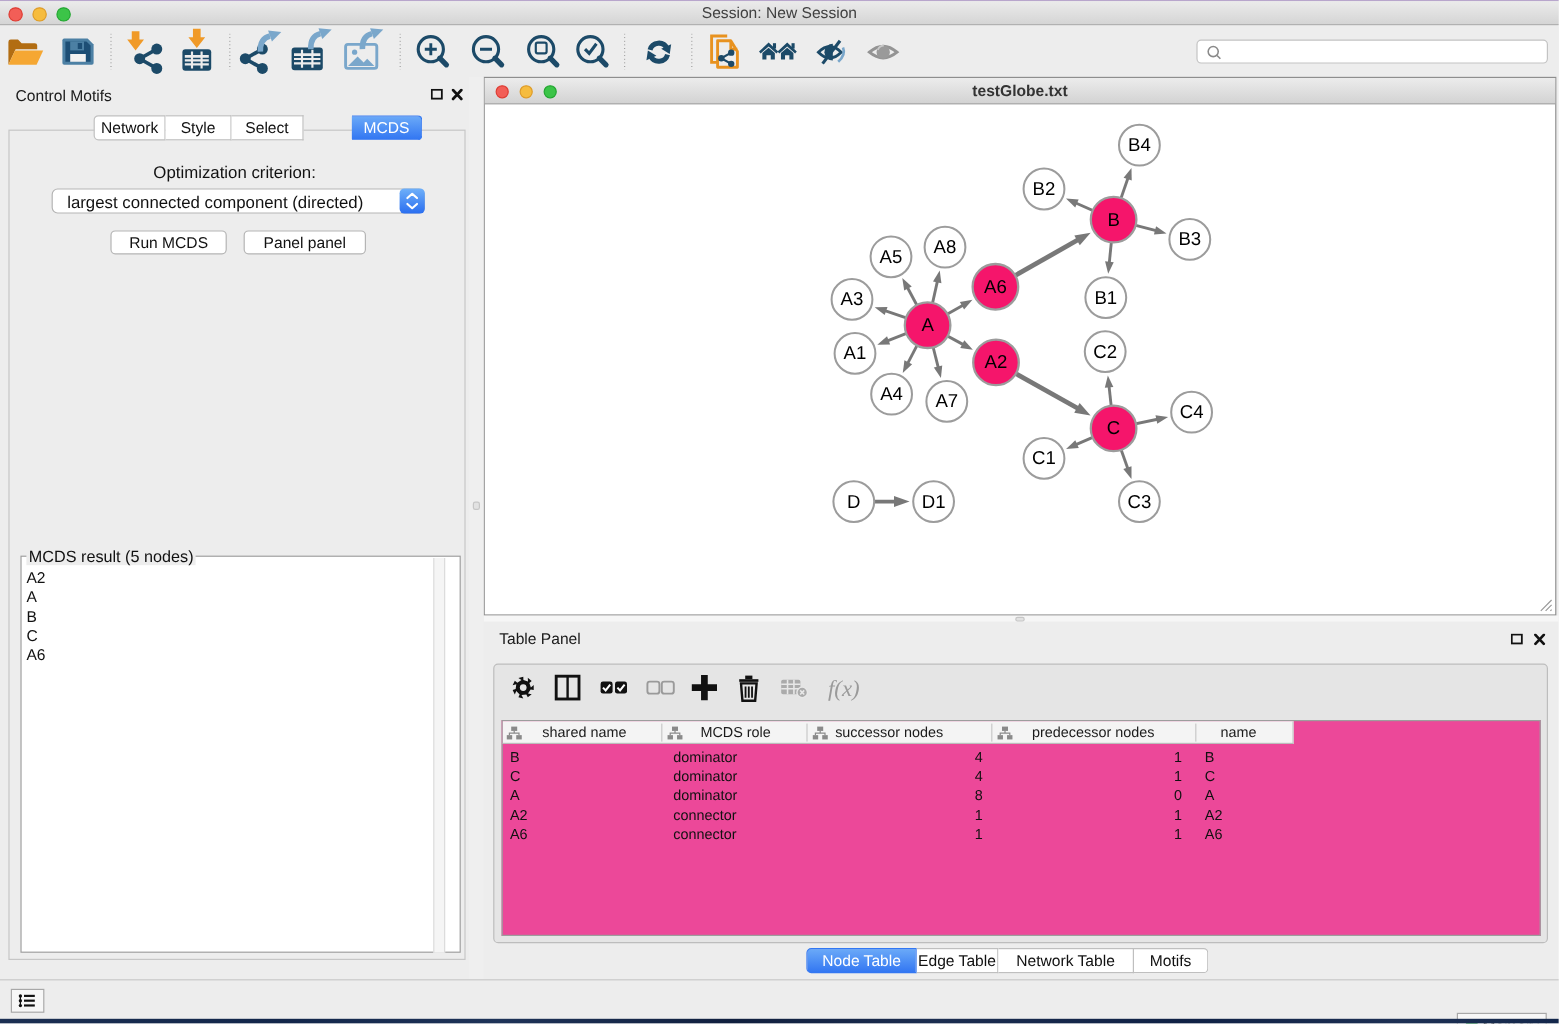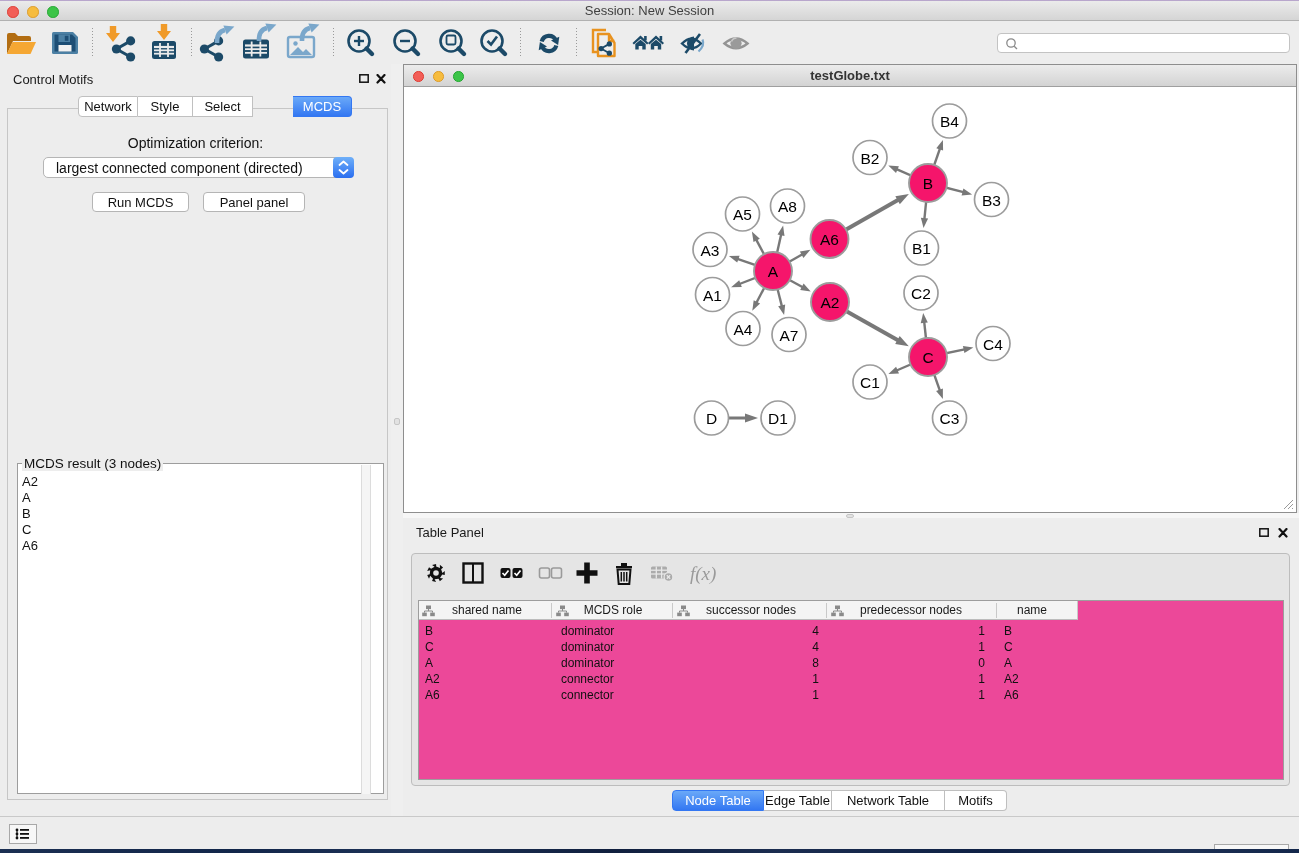--- a/index.html
+++ b/index.html
@@ -189,21 +189,21 @@
           <path d="M6.5 8 L10.5 4.5 L14.5 8" fill="none" stroke="#fff" stroke-width="1.8" stroke-linecap="round" stroke-linejoin="round"></path>
           <path d="M6.5 13 L10.5 16.5 L14.5 13" fill="none" stroke="#fff" stroke-width="1.8" stroke-linecap="round" stroke-linejoin="round"></path>
         </svg>
       </div>
     </div>
     <div class="abs" style="left:0;top:71px;width:391px;text-align:center;font-size:14px;color:#111;">Optimization criterion:</div>
     <div class="abs" style="left:92px;top:128px;width:97px;height:20px;background:#fff;border:1px solid #b5b5b5;border-radius:4px;text-align:center;font-size:13px;line-height:19px;color:#111;">Run MCDS</div>
     <div class="abs" style="left:203px;top:128px;width:102px;height:20px;background:#fff;border:1px solid #b5b5b5;border-radius:4px;text-align:center;font-size:13px;line-height:19px;color:#111;">Panel panel</div>
 
     <div class="abs" style="left:17px;top:399px;width:367px;height:331px;background:#fff;border:1px solid #9d9d9d;">
-      <div style="position:absolute;left:4px;top:-8px;background:#ededed;padding:0 2px;font-size:13.5px;color:#111;">MCDS result (3 nodes)</div>
+      <div style="position:absolute;left:4px;top:-8px;background:#ededed;padding:0 2px;font-size:13.5px;color:#111;">MCDS result (5 nodes)</div>
       <div style="position:absolute;left:4px;top:10px;font-size:13px;color:#111;line-height:16px;">A2<br>A<br>B<br>C<br>A6</div>
       <div style="position:absolute;right:12px;top:1px;width:10px;height:329px;background:#f5f5f5;border-left:1px solid #dcdcdc;border-right:1px solid #dcdcdc;"></div>
     </div>
   </div>
 
   <div class="abs" id="netwin">
     <div class="wtitle">
       <div class="t">testGlobe.txt</div>
       <div class="tl" style="left:9px;top:6px;width:10.5px;height:10.5px;background:#f25e57;border:1px solid #de3d34;"></div>
       <div class="tl" style="left:29px;top:6px;width:10.5px;height:10.5px;background:#f6bc3e;border:1px solid #de9c29;"></div>
@@ -350,21 +350,21 @@
             <rect x="8.2" y="7.6" width="4.6" height="3.6" fill="#8a8a8a"></rect>
             <path d="M6.5 4 L6.5 6 M2.5 7.6 L2.5 6 L10.5 6 L10.5 7.6" fill="none" stroke="#8a8a8a" stroke-width="1"></path>
           </svg>
 <div class="thcell" style="left:114px;width:160px;">MCDS role</div>
 <svg width="13" height="12" viewBox="0 0 13 12" style="position:absolute;left:257.5px;top:4px;">
             <rect x="4" y="0.5" width="5" height="3.6" fill="#8a8a8a"></rect>
             <rect x="0.2" y="7.6" width="4.6" height="3.6" fill="#8a8a8a"></rect>
             <rect x="8.2" y="7.6" width="4.6" height="3.6" fill="#8a8a8a"></rect>
             <path d="M6.5 4 L6.5 6 M2.5 7.6 L2.5 6 L10.5 6 L10.5 7.6" fill="none" stroke="#8a8a8a" stroke-width="1"></path>
           </svg>
-<div class="thcell" style="left:252px;width:160px;">successor nodes</div>
+<div class="thcell" style="left:242px;width:160px;">successor nodes</div>
 <svg width="13" height="12" viewBox="0 0 13 12" style="position:absolute;left:411.5px;top:4px;">
             <rect x="4" y="0.5" width="5" height="3.6" fill="#8a8a8a"></rect>
             <rect x="0.2" y="7.6" width="4.6" height="3.6" fill="#8a8a8a"></rect>
             <rect x="8.2" y="7.6" width="4.6" height="3.6" fill="#8a8a8a"></rect>
             <path d="M6.5 4 L6.5 6 M2.5 7.6 L2.5 6 L10.5 6 L10.5 7.6" fill="none" stroke="#8a8a8a" stroke-width="1"></path>
           </svg>
 <div class="thcell" style="left:412px;width:160px;">predecessor nodes</div>
 <div class="thcell" style="left:533px;width:160px;">name</div>
 <div class="tsepv" style="left:132px;"></div>
 <div class="tsepv" style="left:253px;"></div>

